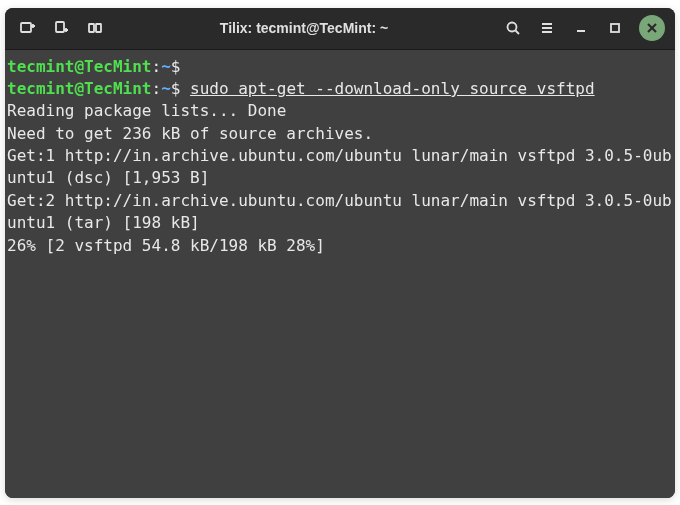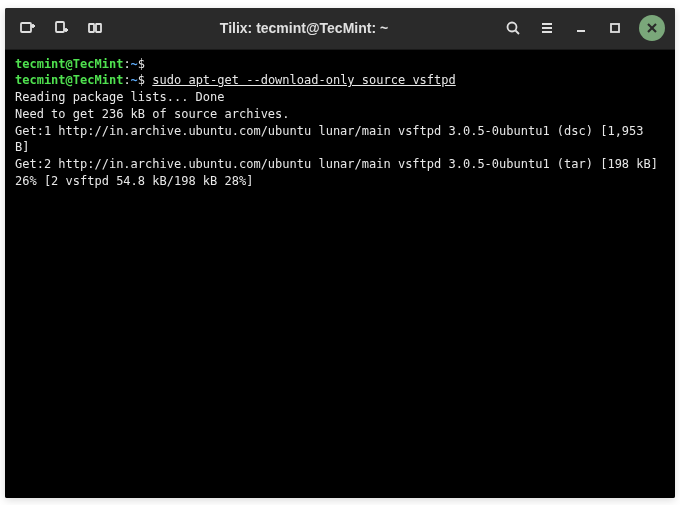--- a/index.html
+++ b/index.html
@@ -13,21 +13,21 @@
       background: #ffffff;
       font-family: sans-serif;
       display: flex;
       align-items: center;
       justify-content: center;
     }
     .window {
       width: 670px;
       height: 490px;
       background: #2a2a2a;
-      border-radius: 2px;
+      border-radius: 8px;
       overflow: hidden;
       box-shadow: 0 2px 8px rgba(0,0,0,0.15);
       display: flex;
       flex-direction: column;
     }
     .titlebar {
       height: 42px;
       background: #2a2a2a;
       display: flex;
       align-items: center;
@@ -82,24 +82,24 @@
     }
     .close-btn svg {
       width: 12px;
       height: 12px;
       stroke: #2a2a2a;
       stroke-width: 2.2;
       fill: none;
     }
     .terminal {
       flex: 1;
-      background: #000000;
-      padding: 6px 10px;
+      background: #404040;
+      padding: 6px 2px;
       font-family: 'DejaVu Sans Mono', 'Liberation Mono', Consolas, monospace;
-      font-size: 12px;
+      font-size: 16px;
       line-height: 1.4;
       color: #e8e8e8;
       overflow: hidden;
       white-space: pre-wrap;
       word-break: break-all;
     }
     .prompt-user {
       color: #4fe04f;
       font-weight: bold;
     }

